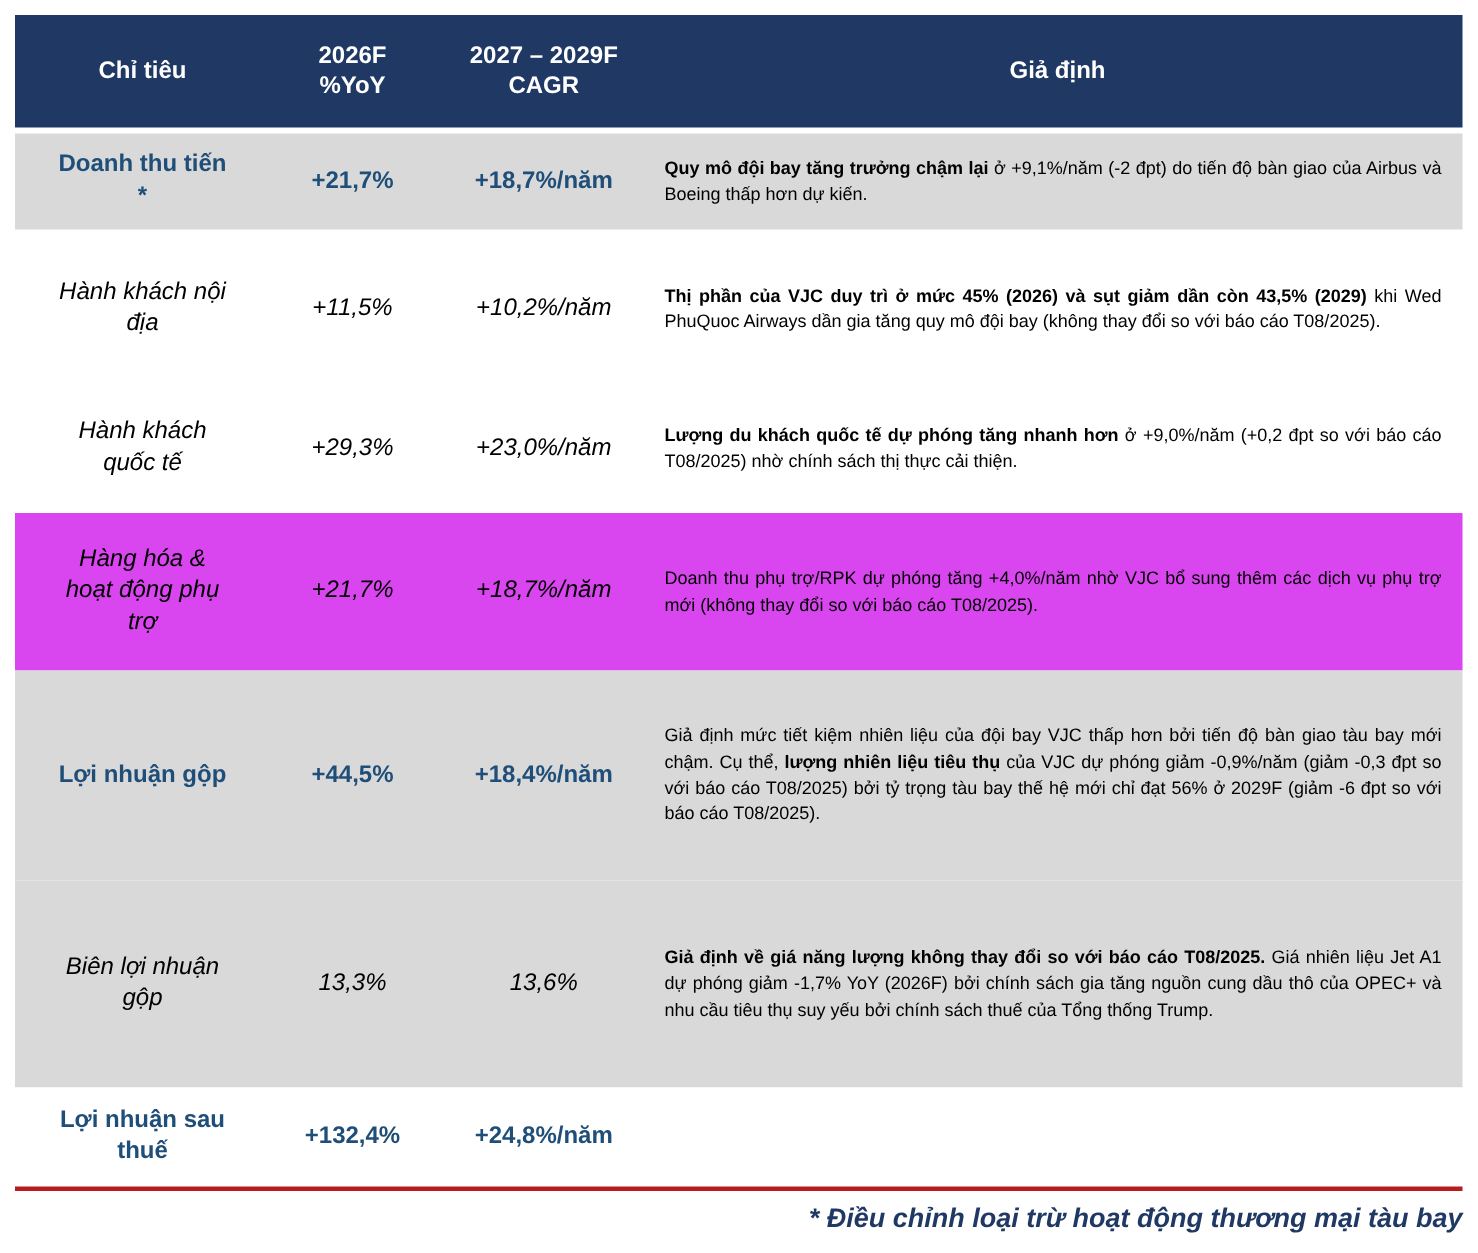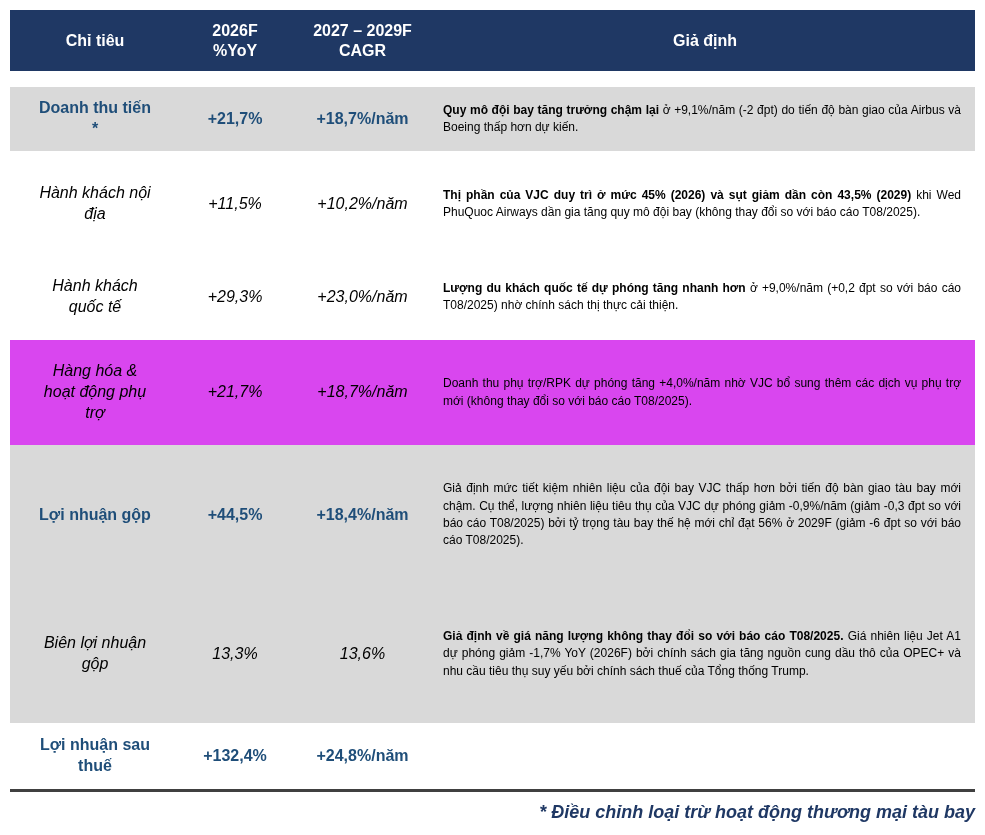--- a/index.html
+++ b/index.html
@@ -28,22 +28,22 @@
   .t-row {
     display: grid;
     grid-template-columns: 170px 110px 145px 1fr;
     align-items: center;
   }
   
   .t-head {
     background: #1F3864;
     color: #ffffff;
     font-weight: bold;
-    height: 61px;
-    margin-bottom: 16px;
+    height: 75px;
+    margin-bottom: 4px;
   }
   .t-head .cell {
     text-align: center;
     white-space: pre-line;
     font-size: 16px;
     line-height: 1.25;
   }
   
   .cell {
     font-size: 16px;
@@ -57,21 +57,21 @@
     font-size: 12px;
     line-height: 1.45;
     padding: 0 14px 0 8px;
   }
   .row-1 { height: 64px; background: #D9D9D9; margin-bottom: 3px; }
   .row-2 { height: 100px; background: #ffffff; }
   .row-3 { height: 86px;  background: #ffffff; }
   .row-4 { height: 105px; background: #d946ef; }
   .row-5 { height: 140px; background: #D9D9D9; }
   .row-6 { height: 138px; background: #D9D9D9; }
-  .row-7 { height: 66px;  background: #ffffff; border-bottom: 3px solid #404040; }
+  .row-7 { height: 66px;  background: #ffffff; border-bottom: 3px solid #b91c1c; }
   
   .emph .cell.label,
   .emph .cell.val {
     color: #1F4E79;
     font-weight: bold;
   }
   
   .ital .cell.label,
   .ital .cell.val {
     font-style: italic;
@@ -129,21 +129,21 @@
       <div class="cell label"><span class="inner">Hàng hóa &amp; hoạt động phụ trợ</span></div>
       <div class="cell val">+21,7%</div>
       <div class="cell val">+18,7%/năm</div>
       <div class="cell assump"><span>Doanh thu phụ trợ/RPK dự phóng tăng +4,0%/năm nhờ VJC bổ sung thêm các dịch vụ phụ trợ mới (không thay đổi so với báo cáo T08/2025).</span></div>
     </div>
 
     <div class="t-row row-5 emph">
       <div class="cell label"><span class="inner">Lợi nhuận gộp</span></div>
       <div class="cell val">+44,5%</div>
       <div class="cell val">+18,4%/năm</div>
-      <div class="cell assump"><span>Giả định mức tiết kiệm nhiên liệu của đội bay VJC thấp hơn bởi tiến độ bàn giao tàu bay mới chậm. Cụ thể, </span><span style="font-weight: normal;">lượng nhiên liệu tiêu thụ</span><span> của VJC dự phóng giảm -0,9%/năm (giảm -0,3 đpt so với báo cáo T08/2025) bởi tỷ trọng tàu bay thế hệ mới chỉ đạt 56% ở 2029F (giảm -6 đpt so với báo cáo T08/2025).</span></div>
+      <div class="cell assump"><span>Giả định mức tiết kiệm nhiên liệu của đội bay VJC thấp hơn bởi tiến độ bàn giao tàu bay mới chậm. Cụ thể, </span><span style="font-weight: bold;">lượng nhiên liệu tiêu thụ</span><span> của VJC dự phóng giảm -0,9%/năm (giảm -0,3 đpt so với báo cáo T08/2025) bởi tỷ trọng tàu bay thế hệ mới chỉ đạt 56% ở 2029F (giảm -6 đpt so với báo cáo T08/2025).</span></div>
     </div>
 
     <div class="t-row row-6 ital">
       <div class="cell label"><span class="inner">Biên lợi nhuận gộp</span></div>
       <div class="cell val">13,3%</div>
       <div class="cell val">13,6%</div>
       <div class="cell assump"><span style="font-weight: bold;">Giả định về giá năng lượng không thay đổi so với báo cáo T08/2025.</span><span> Giá nhiên liệu Jet A1 dự phóng giảm -1,7% YoY (2026F) bởi chính sách gia tăng nguồn cung dầu thô của OPEC+ và nhu cầu tiêu thụ suy yếu bởi chính sách thuế của Tổng thống Trump.</span></div>
     </div>
 
     <div class="t-row row-7 emph">

